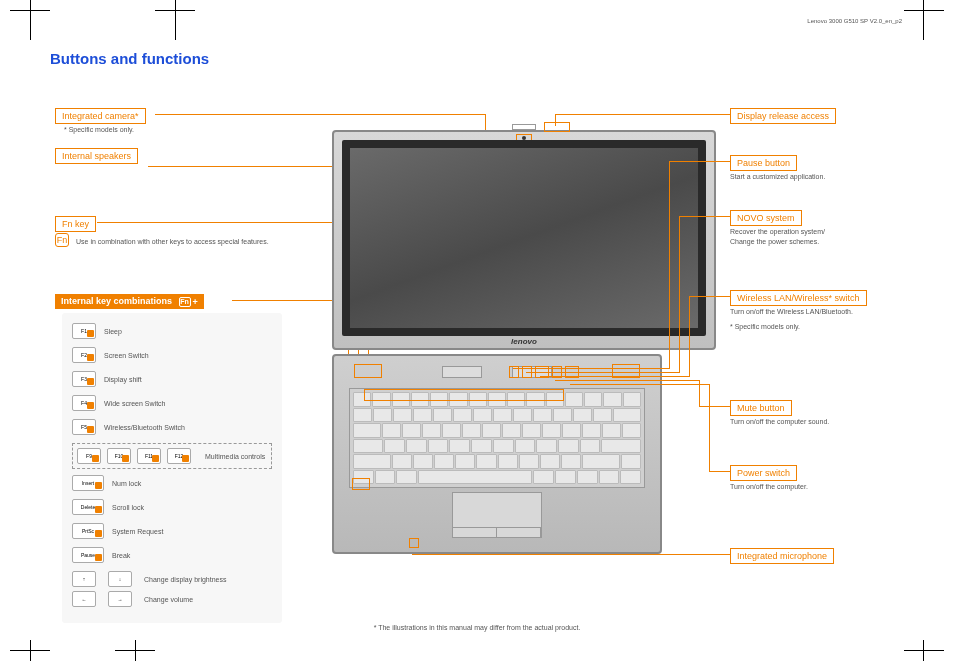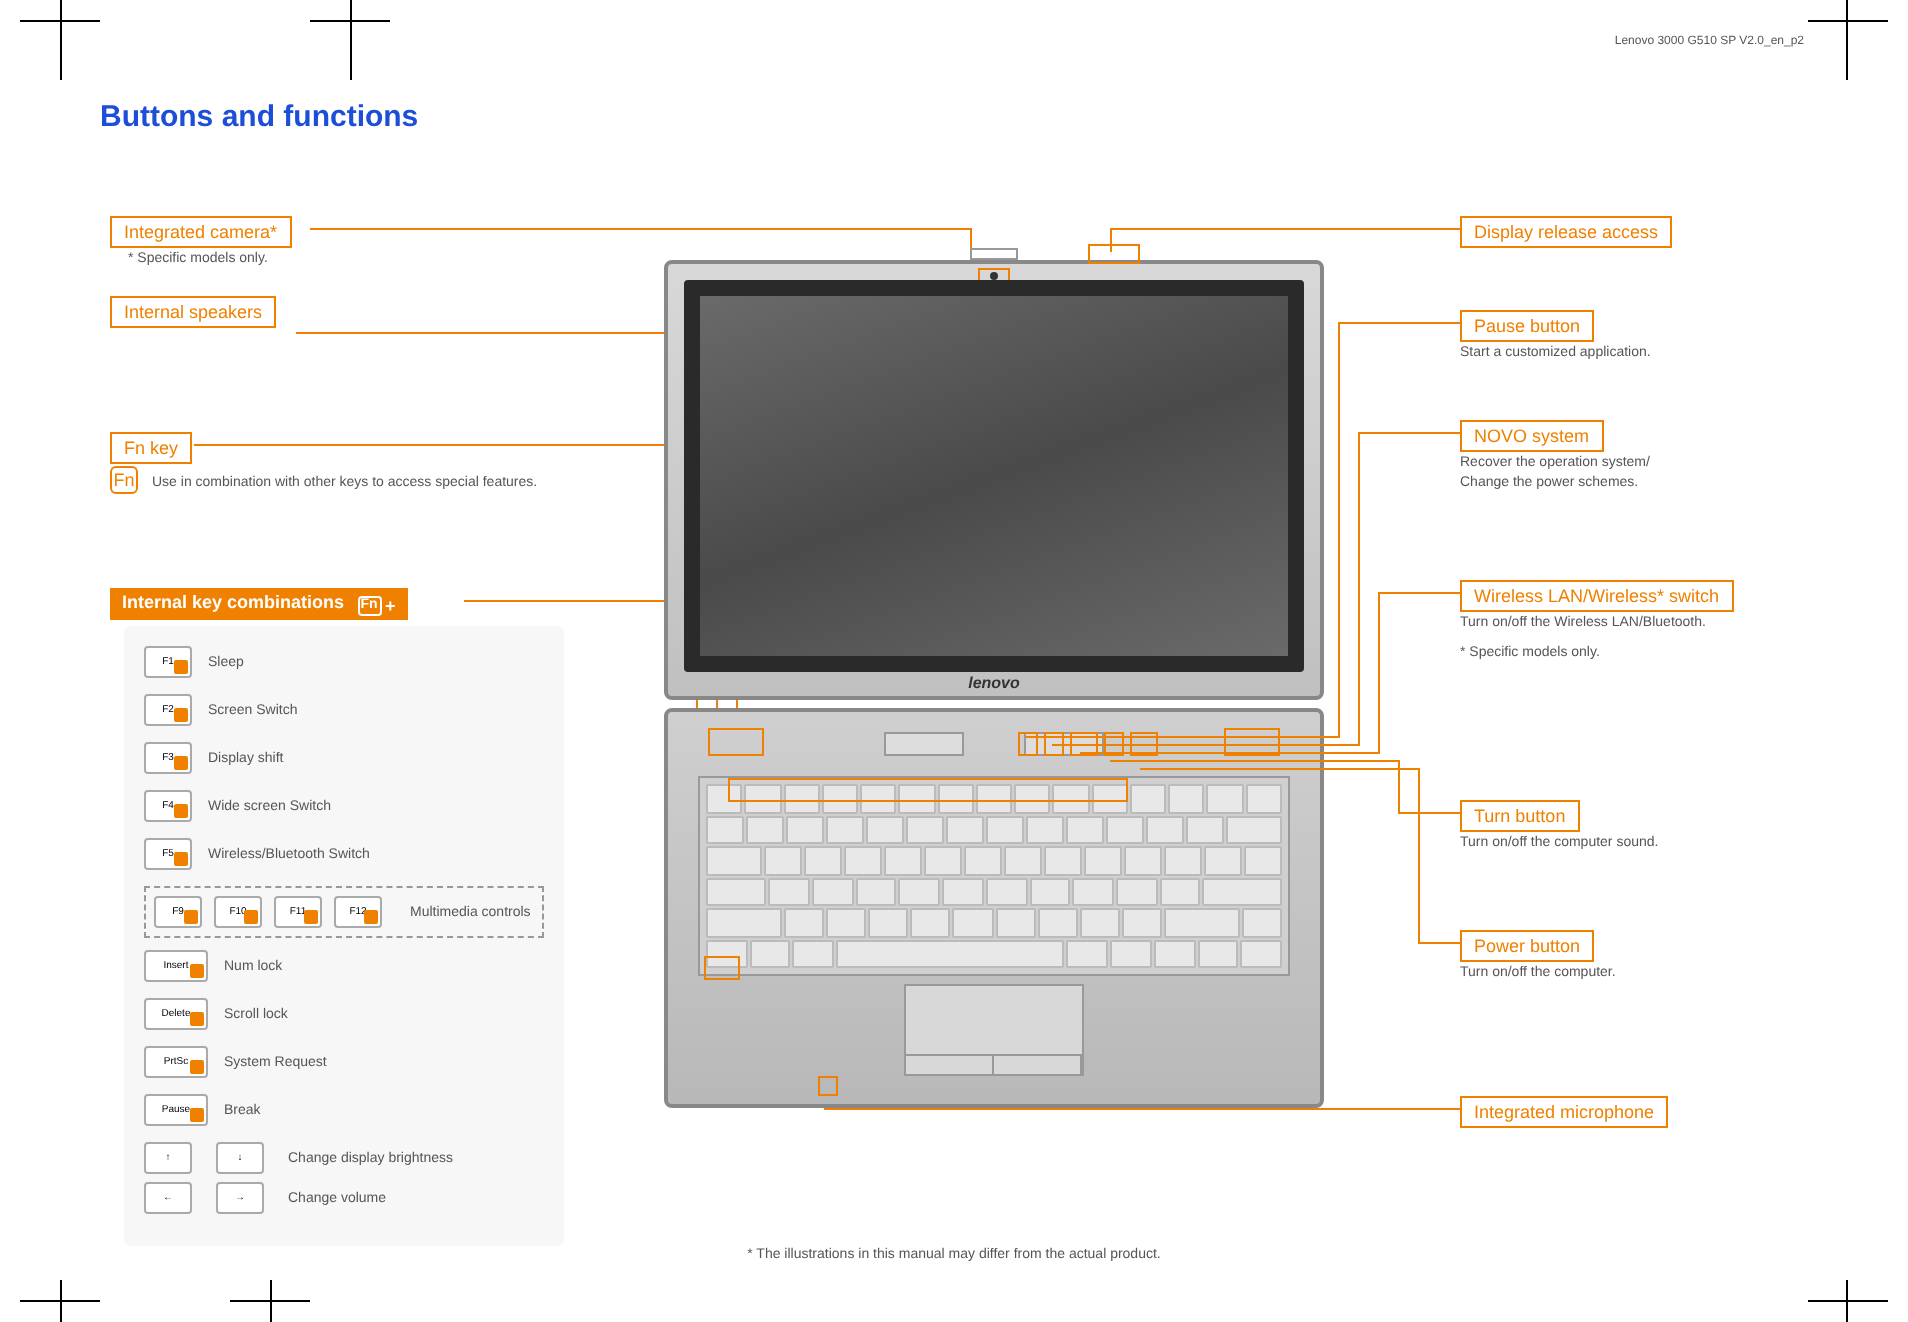--- a/index.html
+++ b/index.html
@@ -25,21 +25,21 @@
 .fkc-box{position:absolute;left:62px;top:313px;width:220px;height:310px;background:#f7f7f7;border-radius:3px;padding:10px;font-size:7px}
 .fk-row{display:flex;align-items:center;margin-bottom:8px}
 .key{width:24px;height:16px;border:1px solid #aaa;border-radius:2px;background:#fff;font-size:5px;display:flex;align-items:center;justify-content:center;margin-right:8px;position:relative}
 .key .sub-icon{position:absolute;right:1px;bottom:1px;width:7px;height:7px;background:#f08000;border-radius:1px}
 .fk-label{color:#555;font-size:7px}
 .dashed-box{border:1px dashed #999;padding:4px;margin:4px 0;display:flex;align-items:center;gap:4px;flex-wrap:wrap}
 .dashed-box .key{margin-right:2px}
 .pair{display:flex;align-items:center;gap:4px;margin-bottom:4px}
 
 .laptop{position:absolute;left:332px;top:130px;width:330px;}
-.lid{width:330px;height:220px;background:linear-gradient(#d8d8d8,#c0c0c0);border:2px solid #888;border-radius:4px;position:relative}
+.lid{width:384px;height:220px;background:linear-gradient(#d8d8d8,#c0c0c0);border:2px solid #888;border-radius:4px;position:relative}
 .bezel{position:absolute;top:8px;left:8px;right:8px;bottom:12px;background:#2a2a2a;border-radius:2px}
 .screen{position:absolute;top:16px;left:16px;right:16px;bottom:20px;background:linear-gradient(160deg,#6a6a6a 0%,#4a4a4a 50%,#6a6a6a 100%)}
 .cam{position:absolute;top:2px;left:50%;transform:translateX(-50%);width:16px;height:8px;border:1px solid #f08000}
 .cam::after{content:"";position:absolute;left:50%;top:50%;transform:translate(-50%,-50%);width:4px;height:4px;background:#333;border-radius:50%}
 .latch{position:absolute;top:-8px;left:50%;transform:translateX(-50%);width:24px;height:6px;border:1px solid #999}
 .latch-hl{position:absolute;top:-10px;left:210px;width:26px;height:10px;border:1px solid #f08000}
 .brand{position:absolute;bottom:2px;left:50%;transform:translateX(-50%);font-size:8px;font-style:italic;color:#333;font-weight:bold}
 
 .base{width:330px;height:200px;background:linear-gradient(#cfcfcf,#b8b8b8);border:2px solid #888;border-radius:4px;margin-top:4px;position:relative}
 .btn-strip{position:absolute;top:10px;left:50px;right:50px;height:16px;display:flex;justify-content:center;gap:30px}
@@ -335,27 +335,27 @@
 <div class="vline" style="top:216px;left:679px;height:156px"></div>
 <div class="line" style="top:372px;left:526px;width:154px"></div>
 
 <div class="label outline" style="top:290px;left:730px">Wireless LAN/Wireless* switch</div>
 <div class="sub" style="top:307px;left:730px">Turn on/off the Wireless LAN/Bluetooth.</div>
 <div class="sub" style="top:322px;left:730px">* Specific models only.</div>
 <div class="line" style="top:296px;left:689px;width:41px"></div>
 <div class="vline" style="top:296px;left:689px;height:80px"></div>
 <div class="line" style="top:376px;left:540px;width:150px"></div>
 
-<div class="label outline" style="top:400px;left:730px">Turn button</div>
+<div class="label outline" style="top:400px;left:730px">Mute button</div>
 <div class="sub" style="top:417px;left:730px">Turn on/off the computer sound.</div>
 <div class="line" style="top:406px;left:699px;width:31px"></div>
 <div class="vline" style="top:380px;left:699px;height:27px"></div>
 <div class="line" style="top:380px;left:555px;width:145px"></div>
 
-<div class="label outline" style="top:465px;left:730px">Power button</div>
+<div class="label outline" style="top:465px;left:730px">Power switch</div>
 <div class="sub" style="top:482px;left:730px">Turn on/off the computer.</div>
 <div class="line" style="top:471px;left:709px;width:21px"></div>
 <div class="vline" style="top:384px;left:709px;height:88px"></div>
 <div class="line" style="top:384px;left:570px;width:140px"></div>
 
 <div class="label outline" style="top:548px;left:730px">Integrated microphone</div>
 <div class="line" style="top:554px;left:412px;width:318px"></div>
 
 <div class="footnote">* The illustrations in this manual may differ from the actual product.</div>
 

